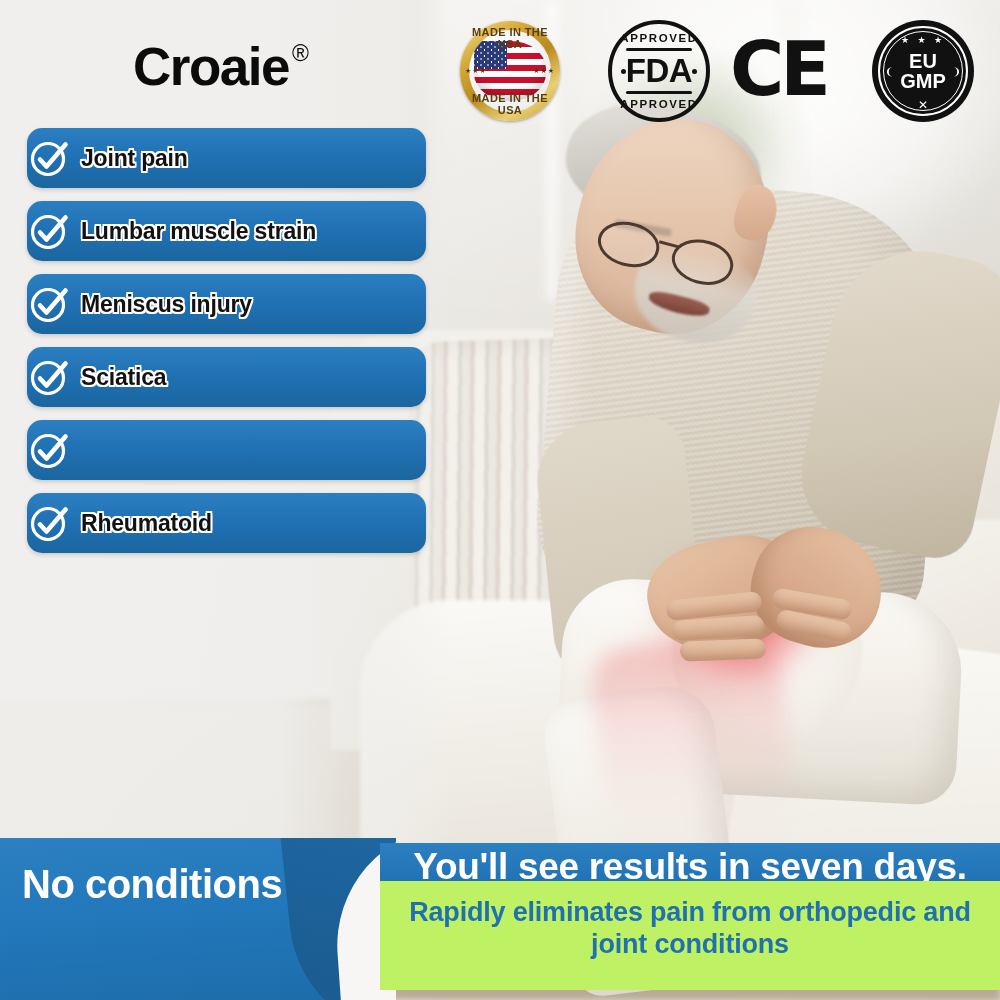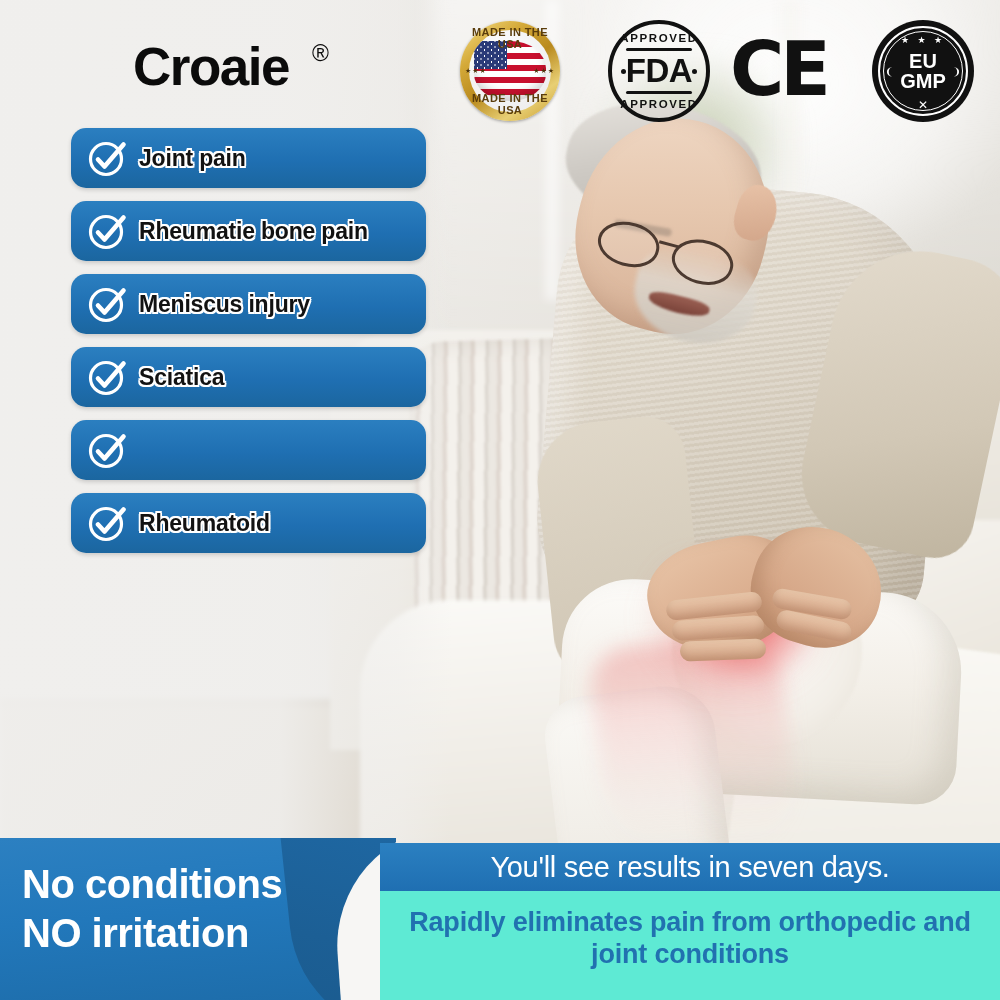--- a/index.html
+++ b/index.html
@@ -258,21 +258,21 @@
   .left-wash {
     position:absolute; left:0; top:0; width:452px; height:845px;
     background:linear-gradient(90deg, rgba(240,239,237,.96) 0%, rgba(240,239,237,.93) 62%, rgba(240,239,237,.55) 88%, rgba(240,239,237,0) 100%);
   }
 
   
   .brand {
     position:absolute; left:133px; top:40px;
     font-size:53px; font-weight:700; letter-spacing:-1.5px;
     color:#0b0b0b; line-height:1;
-    display:flex; align-items:flex-start;gap:20px;
+    display:flex; align-items:flex-start;
   }
   .brand .reg { font-size:23px; font-weight:400; margin-left:3px; margin-top:2px; }
 
   
   .badges { position:absolute; left:460px; top:14px; width:530px; height:108px; }
 
   .badge { position:absolute; }
 
   
   .usa { left:0px; top:7px; width:100px; height:100px; border-radius:50%;
@@ -336,23 +336,21 @@
 
   
   .pills { position:absolute; left:27px; top:128px; width:399px; }
   .pill {
     position:relative;
     background:linear-gradient(180deg,#2b7fc0 0%,#1f6fb2 55%,#1b669f 100%);
     border-radius:15px;
     height:60px;
     margin-bottom:13px;
     display:flex; align-items:center;
-    padding-left:14px;
     box-shadow:0 2px 4px rgba(0,0,0,.16);
-    margin-left:44px;
   }
   .pill.two-line { height:72px; }
   .check-icon { flex:0 0 auto; width:44px; height:44px; position:relative; margin-right:10px; }
   .check-icon svg { display:block; }
   .pill-label {
     font-size:23px; font-weight:700; color:#121212; line-height:1.05;
     letter-spacing:-.2px;
     text-shadow:
       -1.6px -1.6px 0 #fff, 1.6px -1.6px 0 #fff, -1.6px 1.6px 0 #fff, 1.6px 1.6px 0 #fff,
       -1.8px 0 0 #fff, 1.8px 0 0 #fff, 0 -1.8px 0 #fff, 0 1.8px 0 #fff;
@@ -387,25 +385,25 @@
     z-index:3;
   }
 
   .bottom-right { position:absolute; left:340px; top:0; width:660px; height:162px; }
   .br-blue {
     position:absolute; left:40px; top:5px; width:620px; height:48px;
     background:linear-gradient(180deg,#2b80c1,#1f6fb2);
     display:flex; align-items:center; justify-content:center;
   }
   .br-blue-text {
-    color:#fff; font-weight:400; font-size:29px; letter-spacing:-.3px;
+    color:#fff; font-weight:700; font-size:37px; letter-spacing:-.3px;
   }
   .br-white {
-    position:absolute; left:40px; top:53px; width:620px; height:109px;
-    background:#5eead4;
+    position:absolute; left:40px; top:43px; width:620px; height:109px;
+    background:#bef264;
     display:flex; align-items:flex-start; justify-content:flex-start;
     padding-top:16px;
   }
   .br-white-text {
     color:#2171b0; font-weight:700; font-size:27px; line-height:1.18;
     text-align:center; letter-spacing:-.2px;
   }
 </style>
 </head>
 <body>
@@ -520,30 +518,30 @@
       <span class="check-icon">
         <svg viewBox="0 0 44 44" width="44" height="44" aria-hidden="true">
           <circle cx="21" cy="23" r="15.5" fill="none" stroke="#ffffff" stroke-width="3.2"></circle>
           <path d="M13 23.5 L19.5 30.5 L38.5 8.5" fill="none" stroke="#ffffff" stroke-width="4.6" stroke-linecap="round" stroke-linejoin="round"></path>
         </svg>
       </span>
       <span class="pill-label">Joint pain</span>
     </div>
 
 
-
     <div class="pill">
       <span class="check-icon">
         <svg viewBox="0 0 44 44" width="44" height="44" aria-hidden="true">
           <circle cx="21" cy="23" r="15.5" fill="none" stroke="#ffffff" stroke-width="3.2"></circle>
           <path d="M13 23.5 L19.5 30.5 L38.5 8.5" fill="none" stroke="#ffffff" stroke-width="4.6" stroke-linecap="round" stroke-linejoin="round"></path>
         </svg>
       </span>
-      <span class="pill-label">Rheumatie bone pain</span>
-    </div>
+      <span class="pill-label">Lumbar muscle strain</span>
+    </div>
+
 
     <div class="pill">
       <span class="check-icon">
         <svg viewBox="0 0 44 44" width="44" height="44" aria-hidden="true">
           <circle cx="21" cy="23" r="15.5" fill="none" stroke="#ffffff" stroke-width="3.2"></circle>
           <path d="M13 23.5 L19.5 30.5 L38.5 8.5" fill="none" stroke="#ffffff" stroke-width="4.6" stroke-linecap="round" stroke-linejoin="round"></path>
         </svg>
       </span>
       <span class="pill-label">Meniscus injury</span>
     </div>
@@ -580,21 +578,20 @@
   </div>
 
   <div class="bottom">
 
     <div class="bottom-left">
       <div class="swoosh"></div>
       <div class="swoosh2"></div>
     </div>
     <div class="bl-text">
       <div>No conditions</div>
-      <div>NO irritation</div>
     </div>
 
     <div class="bottom-right">
       <div class="br-blue">
         <span class="br-blue-text">You'll see results in seven days.</span>
       </div>
       <div class="br-white">
         <span class="br-white-text">Rapidly eliminates pain from orthopedic and joint conditions</span>
       </div>
     </div>

